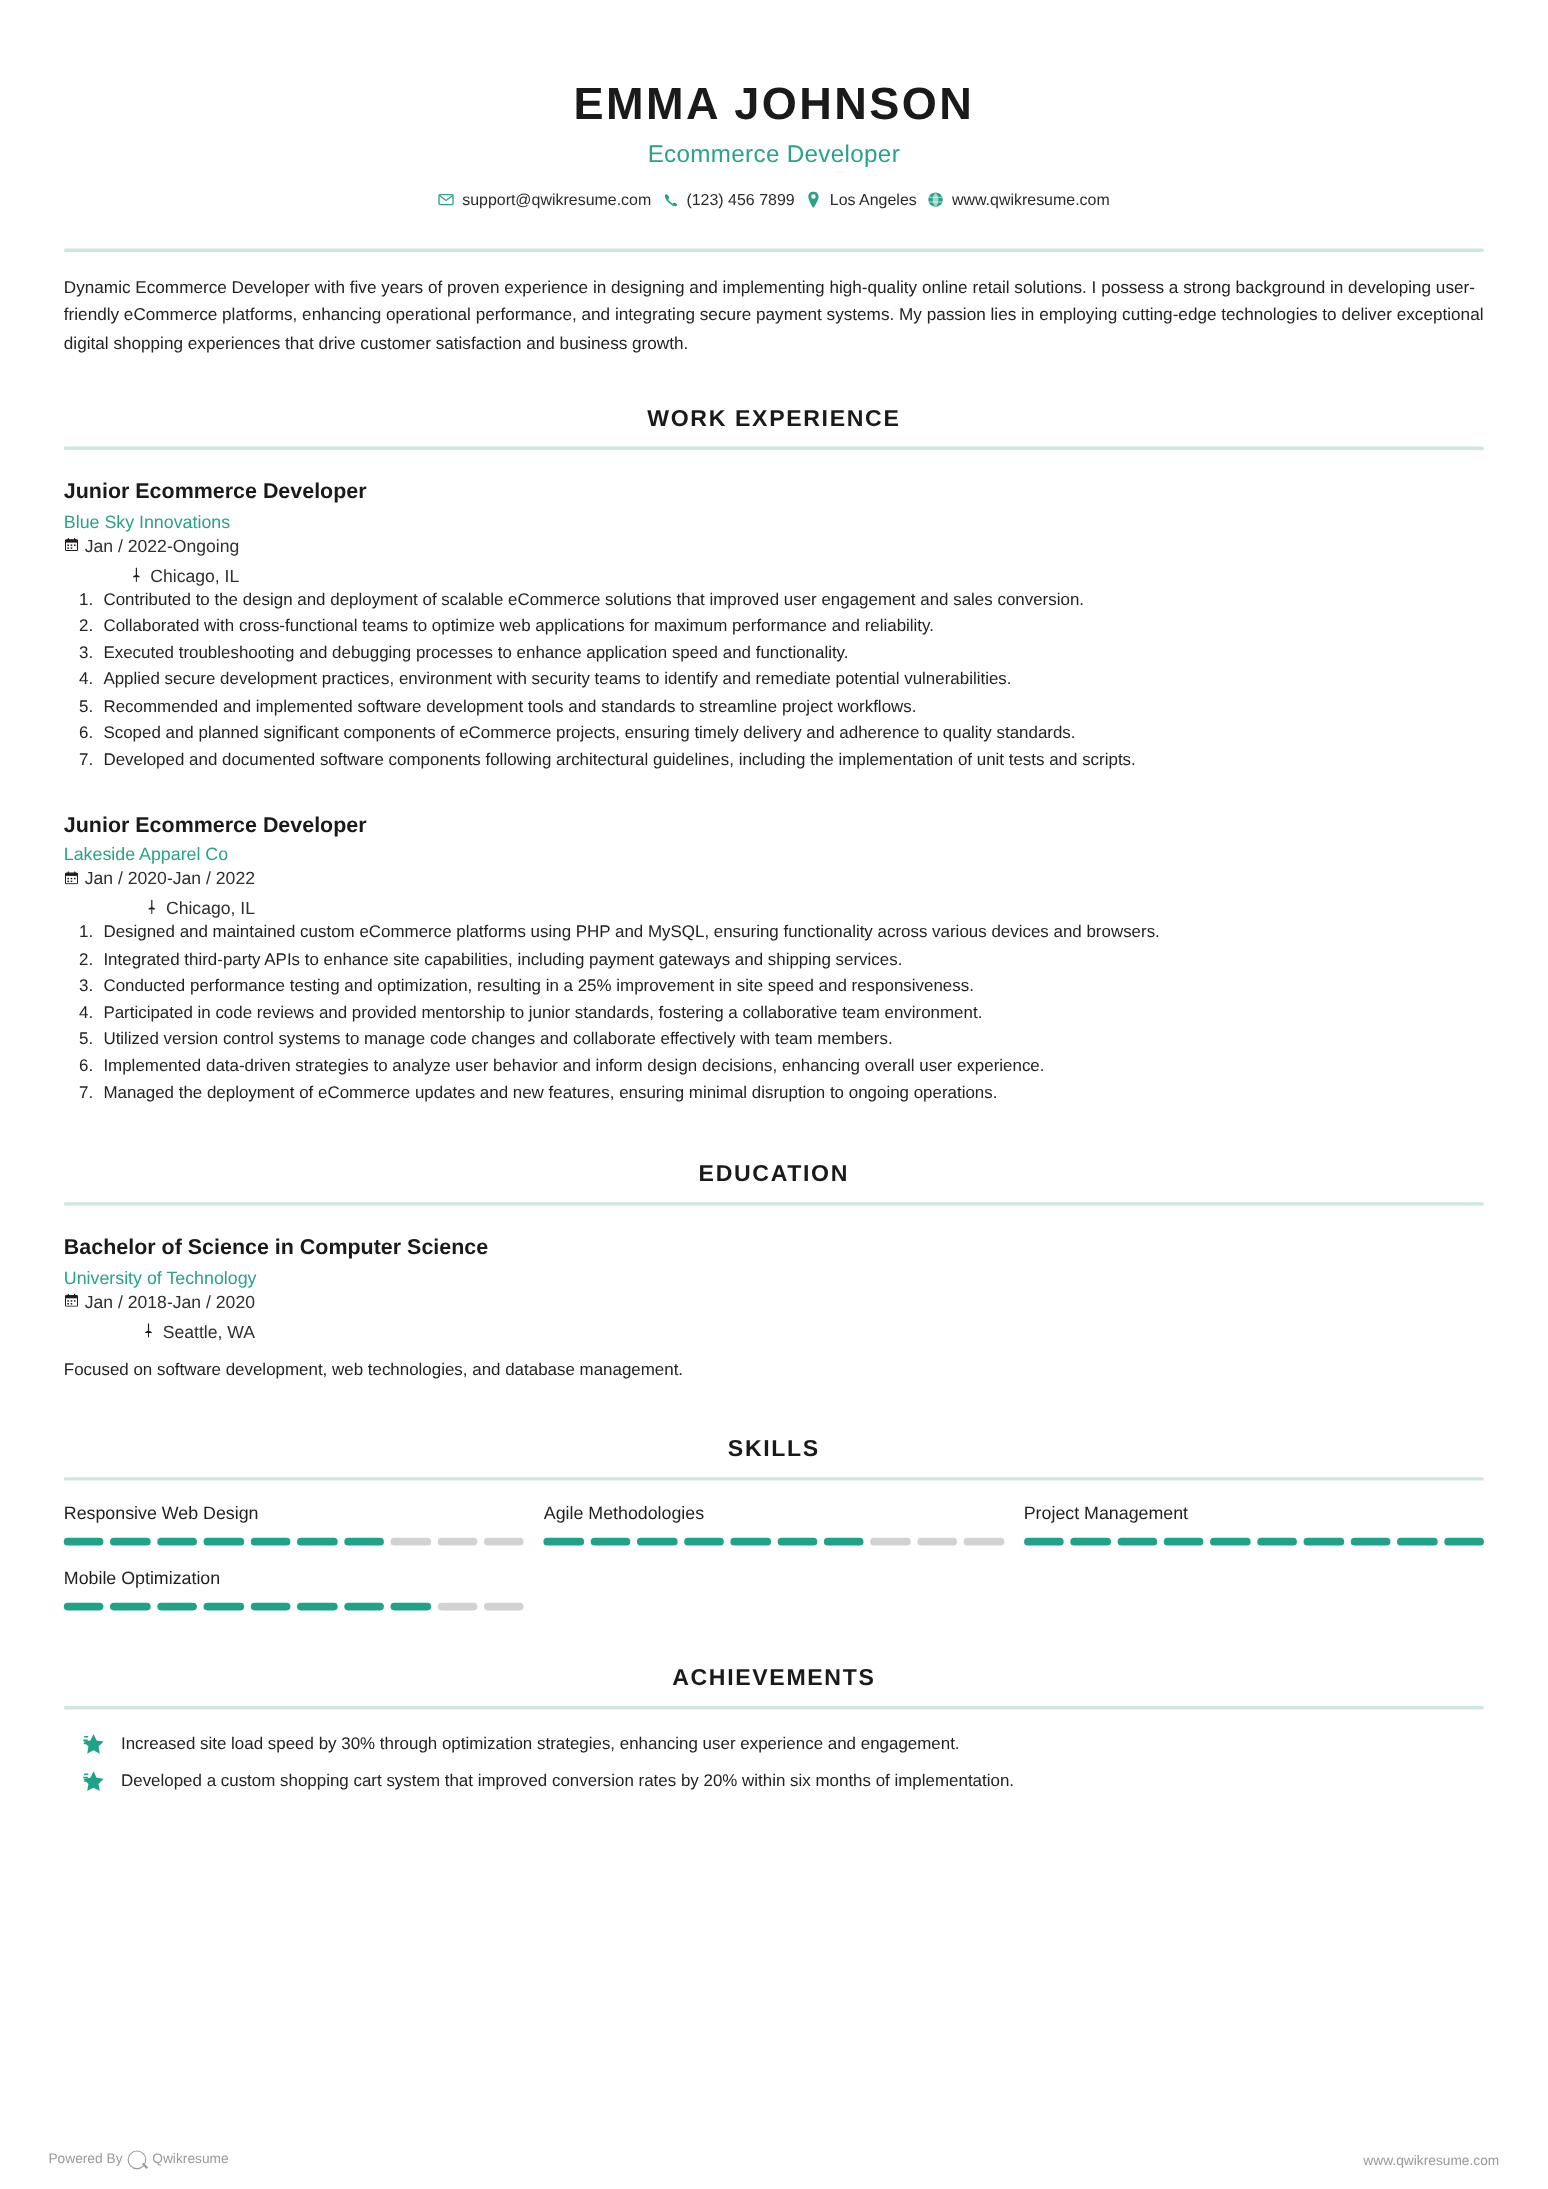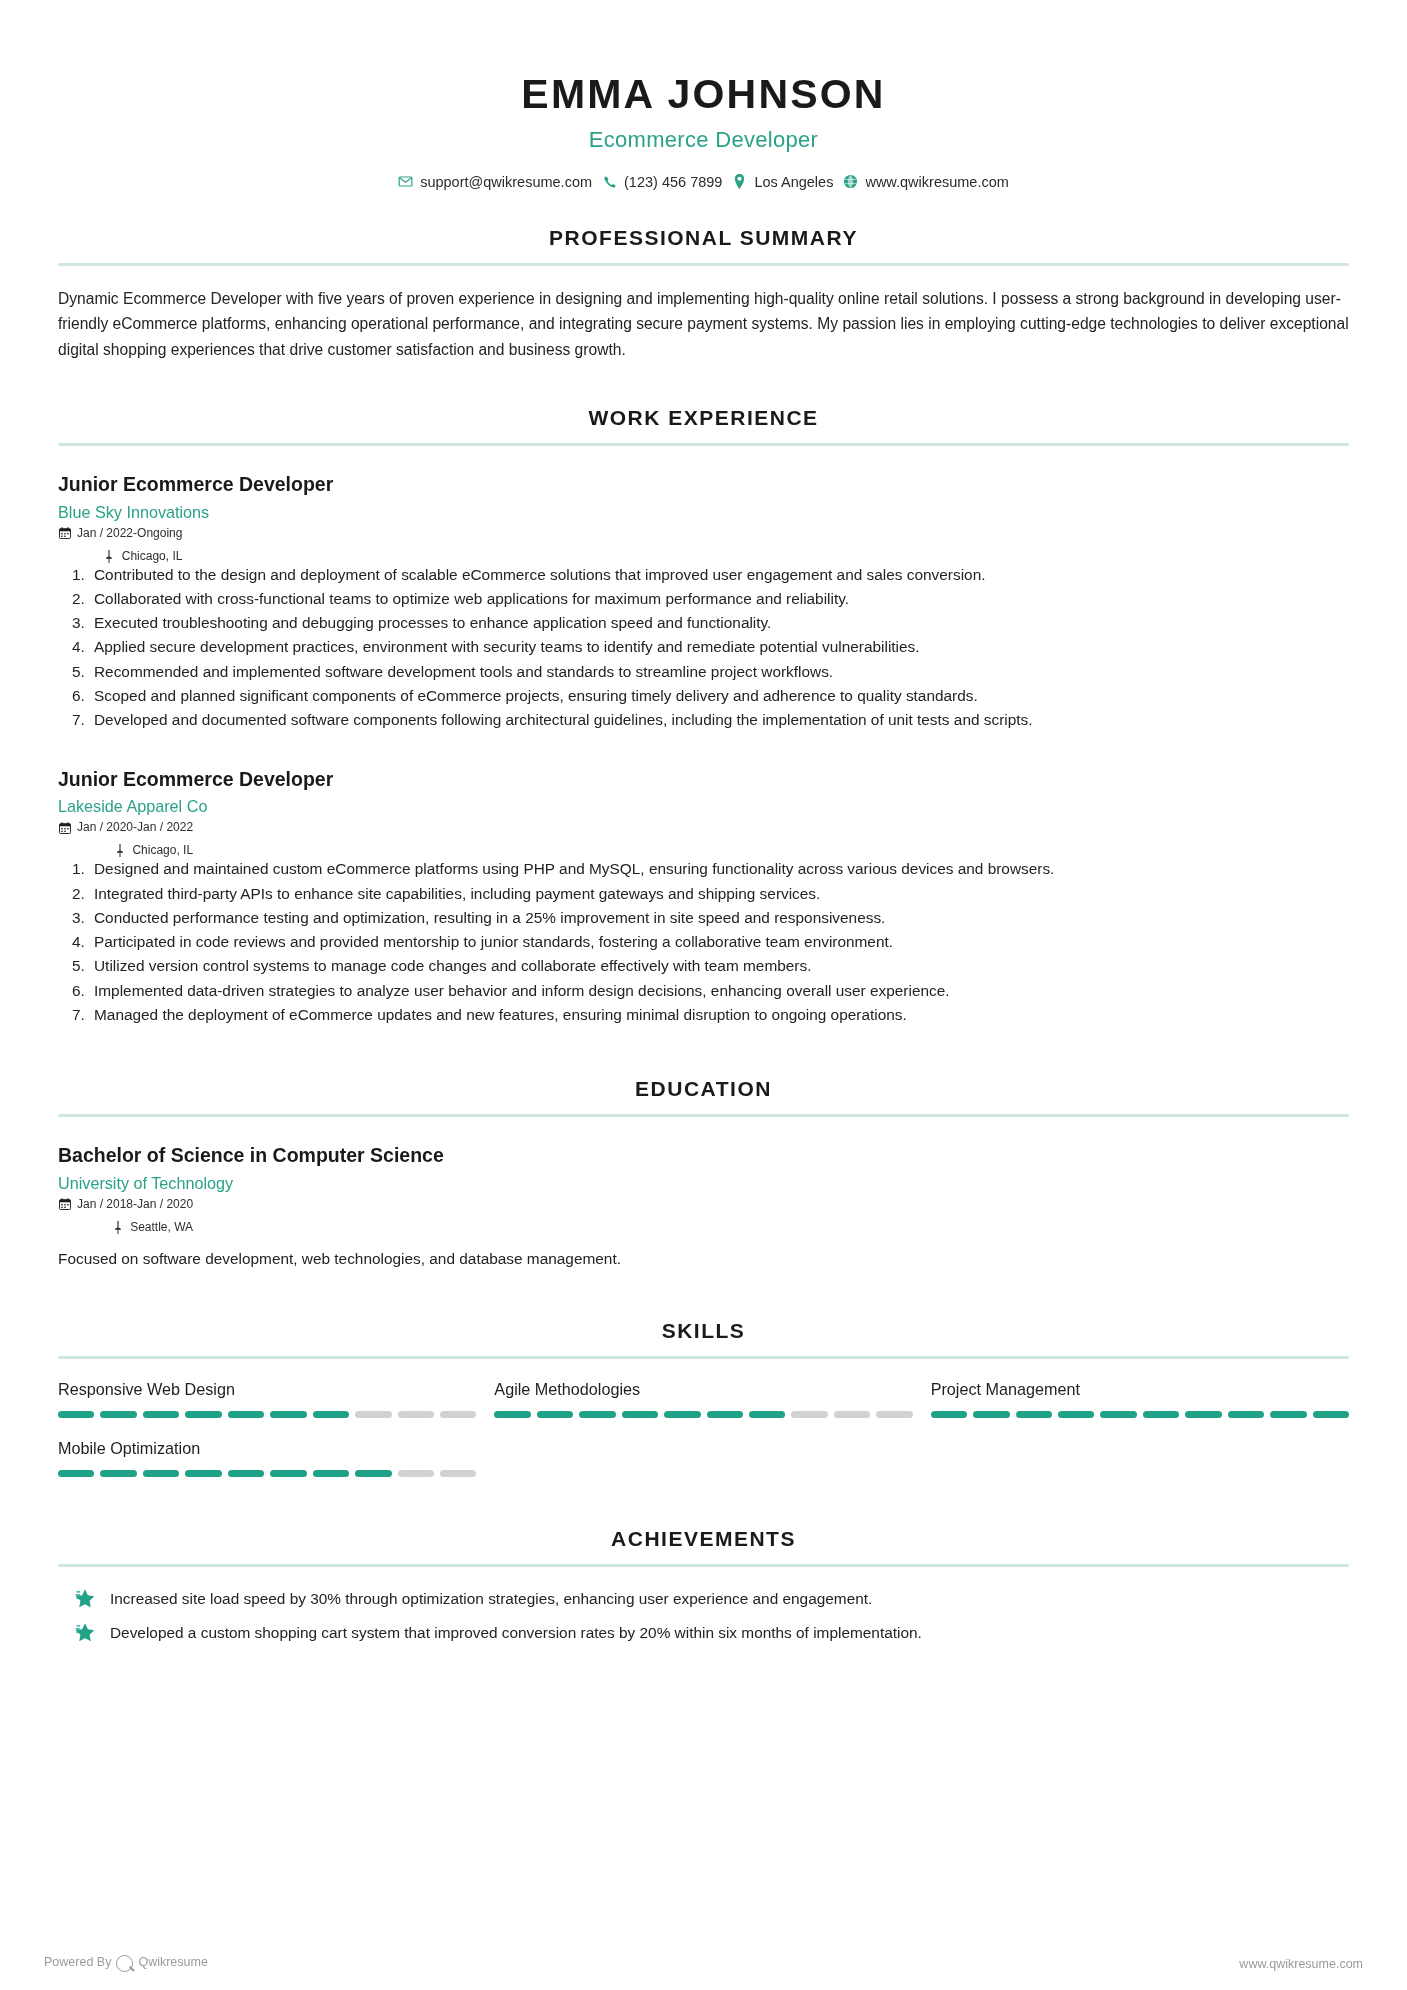--- a/index.html
+++ b/index.html
@@ -119,24 +119,24 @@
     font-size: 16.2px;
     color: #2aa287;
   }
   .entry-right {
     flex: 0 0 auto;
     text-align: right;
     padding-top: 4px;
   }
   .meta-line {
     display: flex;
-    align-items: flex-end;
+    align-items: flex-start;
     justify-content: flex-end;
     gap: 6px;
-    font-size: 12px;
+    font-size: 16px;
     color: #2f2f2f;
     white-space: nowrap;
   }
   .meta-line + .meta-line { margin-top: 9px; }
   .meta-line .ic {
     display: inline-flex;
     align-items: center;
     justify-content: center;
     width: 13px;
     height: 13px;
@@ -313,21 +313,20 @@
             <path d="M1.4 5.7h13.2M1.4 10.3h13.2" stroke="#fff" stroke-width=".9" opacity=".7"></path>
           </svg>
         </span>
         <span>www.qwikresume.com</span>
       </span>
 
     </div>
   </div>
 
   <div class="section" style="margin-top:36px;">
-    <div class="section-title">PROFESSIONAL SUMMARY</div>
     <div class="section-rule"></div>
     <div class="summary-text">Dynamic Ecommerce Developer with five years of proven experience in designing and implementing high-quality online retail solutions. I possess a strong background in developing user-friendly eCommerce platforms, enhancing operational performance, and integrating secure payment systems. My passion lies in employing cutting-edge technologies to deliver exceptional digital shopping experiences that drive customer satisfaction and business growth.</div>
   </div>
 
   <div class="section" style="margin-top:44px;">
     <div class="section-title">WORK EXPERIENCE</div>
     <div class="section-rule"></div>
 
     <div class="entry">
       <div class="entry-head">

